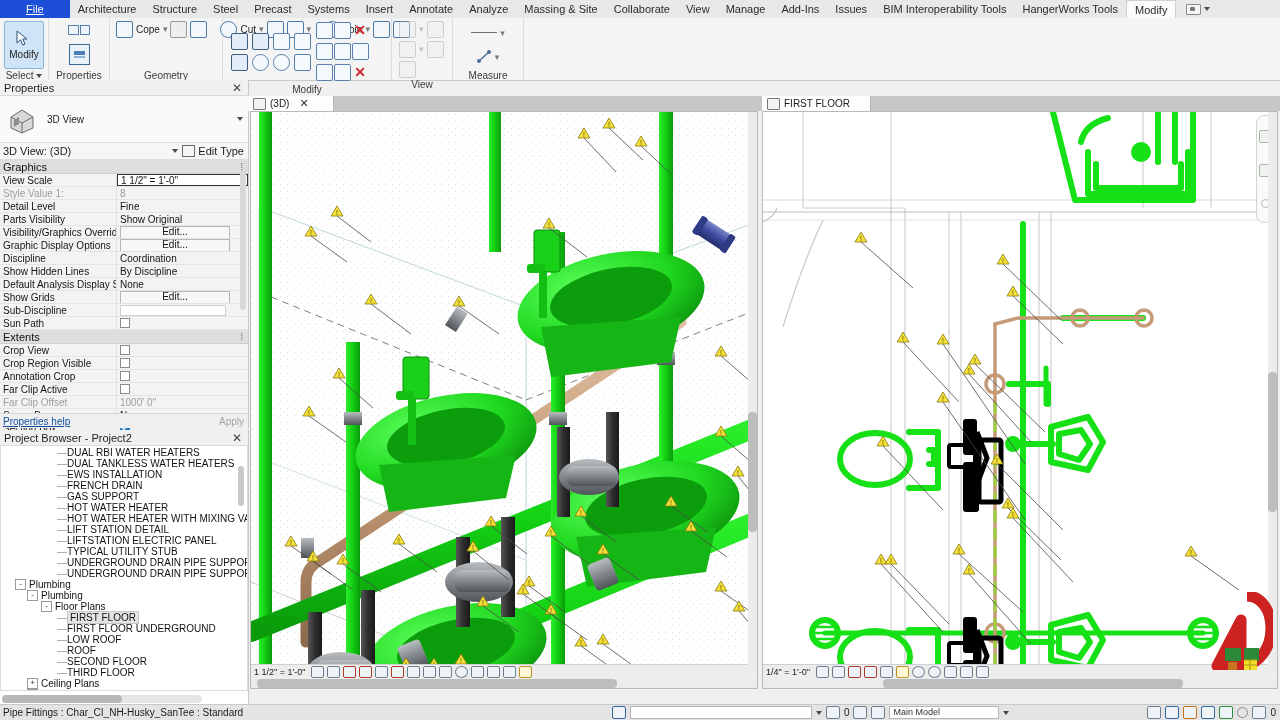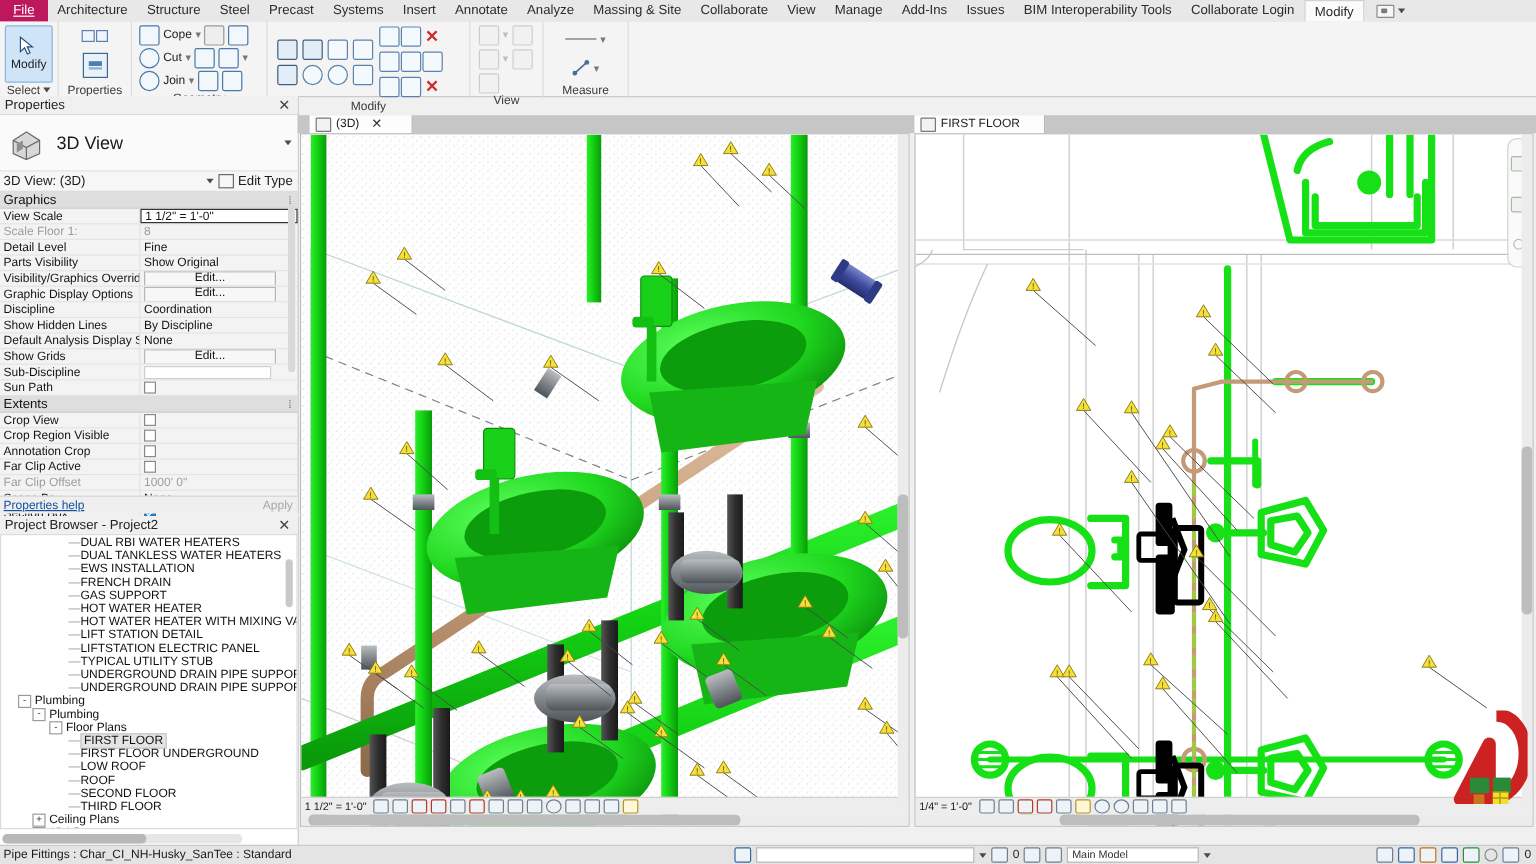--- a/index.html
+++ b/index.html
@@ -6,21 +6,21 @@
   body{
     width:1280px;height:720px;overflow:hidden;
     font-family:"Liberation Sans", sans-serif;
     font-size:11px;color:#1b1b1b;background:#f0f0f0;
     -webkit-font-smoothing:antialiased;
   }
   .app{position:relative;width:1280px;height:720px;}
 
   
   .menubar{position:absolute;left:0;top:0;width:1280px;height:18px;background:#e8e8e8;border-bottom:1px solid #d6d6d6;display:flex;align-items:stretch;}
-  .menu-file{background:#be185d;color:#fff;padding:0 11px;display:flex;align-items:center;font-size:11px;text-decoration:underline;}
+  .menu-file{background:#1d4ed8;color:#fff;padding:0 26px;display:flex;align-items:center;font-size:11px;text-decoration:underline;}
   .menu-item{padding:0 8px;display:flex;align-items:center;font-size:11px;color:#2b2b2b;white-space:nowrap;}
   .menu-item.active{background:#fbfbfb;border-left:1px solid #d0d0d0;border-right:1px solid #d0d0d0;border-top:1px solid #d0d0d0;}
   .menu-right{margin-left:4px;display:flex;align-items:center;gap:3px;padding:0 6px;}
   .mini-box{width:13px;height:9px;border:1px solid #8a8a8a;border-radius:1px;position:relative;background:#f6f6f6;}
   .mini-box:after{content:"";position:absolute;left:3px;top:2px;width:5px;height:4px;background:#7a7a7a;border-radius:1px;}
   .caret{width:0;height:0;border-left:3px solid transparent;border-right:3px solid transparent;border-top:4px solid #4a4a4a;}
 
   
   .ribbon{position:absolute;left:0;top:18px;width:1280px;height:62px;background:#f4f4f4;border-bottom:1px solid #c9c9c9;display:flex;}
   .rpanel{position:relative;height:62px;display:flex;flex-direction:column;justify-content:space-between;padding:2px 4px 0 4px;border-right:1px solid #dcdcdc;}
@@ -45,21 +45,21 @@
   .mini-i.dark{border-color:#3f5f80;background:#e3edf7;}
   .mini-i.x{border:none;background:none;color:#cf2a2a;font-weight:bold;font-size:14px;line-height:15px;text-align:center;}
   .faded{opacity:.42;}
 
   
   .props{position:absolute;left:0;top:80px;width:248px;height:348px;background:#f3f3f3;border-right:1px solid #c9c9c9;}
   .panel-title{height:15px;background:#f0f0f0;border-bottom:1px solid #d8d8d8;display:flex;align-items:center;padding:0 4px;font-size:11px;color:#222;}
   .panel-title .x{margin-left:auto;font-size:12px;color:#444;cursor:default;padding:0 2px;}
   .type-sel{height:46px;background:#fafafa;border-bottom:1px solid #ddd;display:flex;align-items:center;padding:0 5px;gap:8px;}
   .house-ico{width:34px;height:30px;position:relative;}
-  .type-name{font-size:15px;}
+  .type-name{font-size:10px;}
   .type-drop{margin-left:auto;}
   .crumb{height:16px;display:flex;align-items:center;border-bottom:1px solid #ddd;background:#f6f6f6;padding-left:3px;font-size:11px;}
   .crumb .dd{margin-left:auto;display:flex;align-items:center;gap:3px;padding-right:4px;}
   .edit-type{display:flex;align-items:center;gap:3px;font-size:11px;padding-right:4px;}
   .grp-hdr{height:13px;background:#dedede;border-bottom:1px solid #cfcfcf;display:flex;align-items:center;padding-left:3px;font-size:11px;color:#111;font-weight:normal;}
   .grp-hdr .pin{margin-left:auto;padding-right:5px;color:#555;font-size:9px;}
   .prow{height:12px;display:flex;align-items:stretch;border-bottom:1px solid #e4e4e4;font-size:10px;}
   .prow .k{width:113px;padding-left:3px;display:flex;align-items:center;border-right:1px solid #e0e0e0;color:#141414;overflow:hidden;white-space:nowrap;}
   .prow .v{flex:1;padding-left:3px;display:flex;align-items:center;color:#141414;overflow:hidden;white-space:nowrap;position:relative;}
   .prow.dim .k,.prow.dim .v{color:#9d9d9d;}
@@ -134,21 +134,21 @@
         <div class="menu-item">Insert</div>
         <div class="menu-item">Annotate</div>
         <div class="menu-item">Analyze</div>
         <div class="menu-item">Massing &amp; Site</div>
         <div class="menu-item">Collaborate</div>
         <div class="menu-item">View</div>
         <div class="menu-item">Manage</div>
         <div class="menu-item">Add-Ins</div>
         <div class="menu-item">Issues</div>
         <div class="menu-item">BIM Interoperability Tools</div>
-        <div class="menu-item">Collaborate Login</div>
+        <div class="menu-item">HangerWorks Tools</div>
         <div class="menu-item active">Modify</div>
       </div>
     <div class="menu-right">
       <span class="mini-box"></span>
       <span class="caret"></span>
     </div>
   </div>
 
   <div class="ribbon">
 
@@ -177,21 +177,21 @@
         <div style="width:19px;height:19px;border:1.4px solid #3f6794;background:#e9f1f9;display:flex;flex-direction:column;align-items:center;justify-content:center;gap:1px">
           <span style="width:11px;height:4px;background:#4d7fb5;"></span>
           <span style="width:11px;height:2px;background:#8fb3d6;"></span>
         </div>
       </div>
       <div class="rlabel">Properties</div>
     </div>
 
 
     <div class="rpanel" style="width:104px">
-      <div class="rbody" style="flex-direction:column;align-items:flex-start;gap:1px;padding-left:2px">
+      <div class="rbody" style="flex-direction:row;align-items:flex-start;gap:13px;padding-left:2px">
         <div class="small-row">
           <span class="gi"></span>
           <span class="txt">Cope</span>
           <span class="dot-sep">▾</span>
           <span class="gi grey"></span>
           <span class="gi"></span>
         </div>
         <div class="small-row">
           <span class="gi round"></span>
           <span class="txt">Cut</span>
@@ -316,21 +316,21 @@
     <div id="prop-body">
         <div class="grp-hdr">
           <span>Graphics</span>
           <span class="pin">⁞</span>
         </div>
         <div class="prow">
           <div class="k">View Scale</div>
           <div class="v boxed">1 1/2" = 1'-0"</div>
         </div>
         <div class="prow dim">
-          <div class="k">Scale Floor      1:</div>
+          <div class="k">Style Value      1:</div>
           <div class="v">8</div>
         </div>
         <div class="prow">
           <div class="k">Detail Level</div>
           <div class="v">Fine</div>
         </div>
         <div class="prow">
           <div class="k">Parts Visibility</div>
           <div class="v">Show Original</div>
         </div>
@@ -527,21 +527,21 @@
             <span class="plus">+</span>
             <span class="lbl">3D Views</span>
           </div>
         </div>
       <div class="bscroll"></div>
     </div>
     <div class="bhscroll"></div>
   </div>
 
   <div class="tabbar">
-    <div class="vtab" style="left:10px;width:75px">
+    <div class="vtab" style="left:0;width:75px">
       <span class="vtab-ico"></span>
       <span>(3D)</span>
       <span class="x">✕</span>
     </div>
     <div class="vtab" style="left:514px;width:98px">
       <span class="vtab-ico"></span>
       <span>FIRST FLOOR</span>
     </div>
   </div>
 

